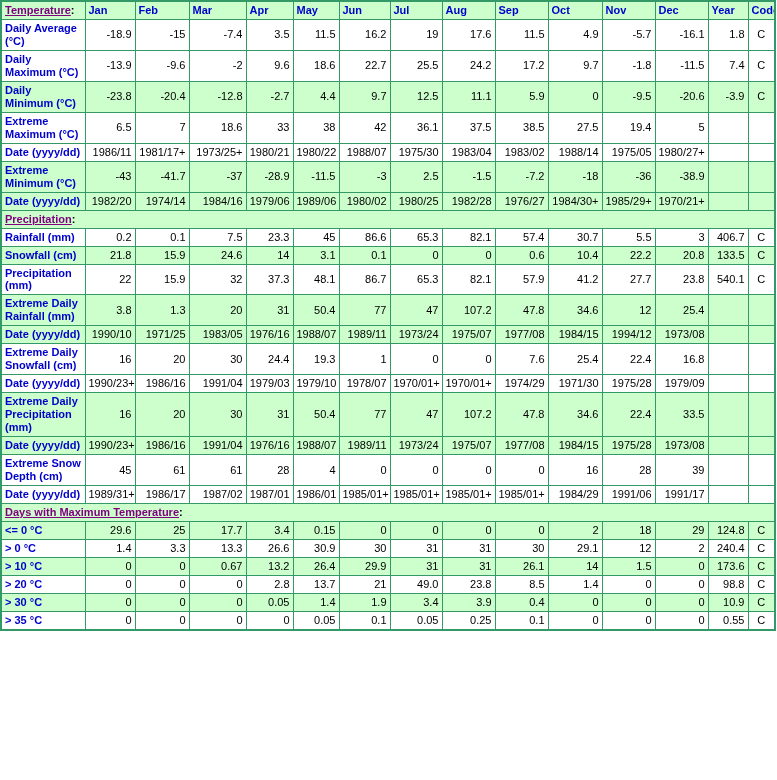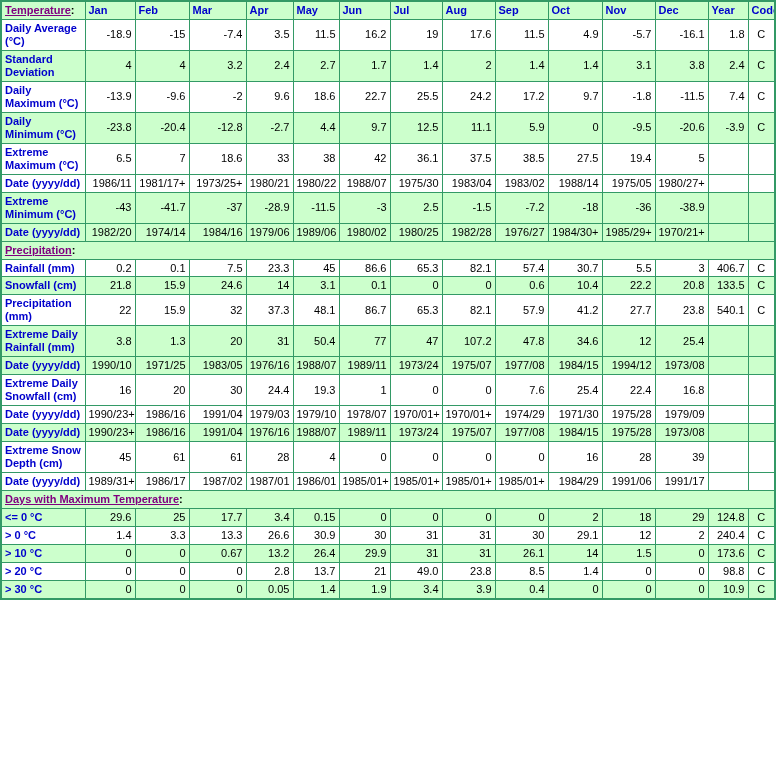--- a/index.html
+++ b/index.html
@@ -102,37 +102,20 @@
         <td class="value-cell">16.2</td>
         <td class="value-cell">19</td>
         <td class="value-cell">17.6</td>
         <td class="value-cell">11.5</td>
         <td class="value-cell">4.9</td>
         <td class="value-cell">-5.7</td>
         <td class="value-cell">-16.1</td>
         <td class="value-cell">1.8</td>
         <td class="code-cell">C</td>
       </tr>
-      <tr class="row-green">
-        <th class="label-cell">Standard Deviation</th>
-        <td class="value-cell">4</td>
-        <td class="value-cell">4</td>
-        <td class="value-cell">3.2</td>
-        <td class="value-cell">2.4</td>
-        <td class="value-cell">2.7</td>
-        <td class="value-cell">1.7</td>
-        <td class="value-cell">1.4</td>
-        <td class="value-cell">2</td>
-        <td class="value-cell">1.4</td>
-        <td class="value-cell">1.4</td>
-        <td class="value-cell">3.1</td>
-        <td class="value-cell">3.8</td>
-        <td class="value-cell">2.4</td>
-        <td class="code-cell">C</td>
-      </tr>
       <tr class="row-white">
         <th class="label-cell">Daily Maximum (°C)</th>
         <td class="value-cell">-13.9</td>
         <td class="value-cell">-9.6</td>
         <td class="value-cell">-2</td>
         <td class="value-cell">9.6</td>
         <td class="value-cell">18.6</td>
         <td class="value-cell">22.7</td>
         <td class="value-cell">25.5</td>
         <td class="value-cell">24.2</td>
@@ -344,20 +327,37 @@
         <td class="value-cell">1970/01+</td>
         <td class="value-cell">1970/01+</td>
         <td class="value-cell">1974/29</td>
         <td class="value-cell">1971/30</td>
         <td class="value-cell">1975/28</td>
         <td class="value-cell">1979/09</td>
         <td class="value-cell"></td>
         <td class="code-cell"></td>
       </tr>
       <tr class="row-green">
+        <th class="label-cell">Extreme Daily Precipitation (mm)</th>
+        <td class="value-cell">16</td>
+        <td class="value-cell">20</td>
+        <td class="value-cell">30</td>
+        <td class="value-cell">31</td>
+        <td class="value-cell">50.4</td>
+        <td class="value-cell">77</td>
+        <td class="value-cell">47</td>
+        <td class="value-cell bold">107.2</td>
+        <td class="value-cell">47.8</td>
+        <td class="value-cell">34.6</td>
+        <td class="value-cell">22.4</td>
+        <td class="value-cell">33.5</td>
+        <td class="value-cell"></td>
+        <td class="code-cell"></td>
+      </tr>
+      <tr class="row-green">
         <th class="label-cell">Date (yyyy/dd)</th>
         <td class="value-cell">1990/23+</td>
         <td class="value-cell">1986/16</td>
         <td class="value-cell">1991/04</td>
         <td class="value-cell">1976/16</td>
         <td class="value-cell">1988/07</td>
         <td class="value-cell">1989/11</td>
         <td class="value-cell">1973/24</td>
         <td class="value-cell bold">1975/07</td>
         <td class="value-cell">1977/08</td>
@@ -482,14 +482,31 @@
         <td class="value-cell">1.9</td>
         <td class="value-cell">3.4</td>
         <td class="value-cell">3.9</td>
         <td class="value-cell">0.4</td>
         <td class="value-cell">0</td>
         <td class="value-cell">0</td>
         <td class="value-cell">0</td>
         <td class="value-cell">10.9</td>
         <td class="code-cell">C</td>
       </tr>
+      <tr class="row-white">
+        <th class="label-cell">&gt; 35 °C</th>
+        <td class="value-cell">0</td>
+        <td class="value-cell">0</td>
+        <td class="value-cell">0</td>
+        <td class="value-cell">0</td>
+        <td class="value-cell">0.05</td>
+        <td class="value-cell">0.1</td>
+        <td class="value-cell">0.05</td>
+        <td class="value-cell">0.25</td>
+        <td class="value-cell">0.1</td>
+        <td class="value-cell">0</td>
+        <td class="value-cell">0</td>
+        <td class="value-cell">0</td>
+        <td class="value-cell">0.55</td>
+        <td class="code-cell">C</td>
+      </tr>
     </tbody>
 </table>
 
 </body></html>

